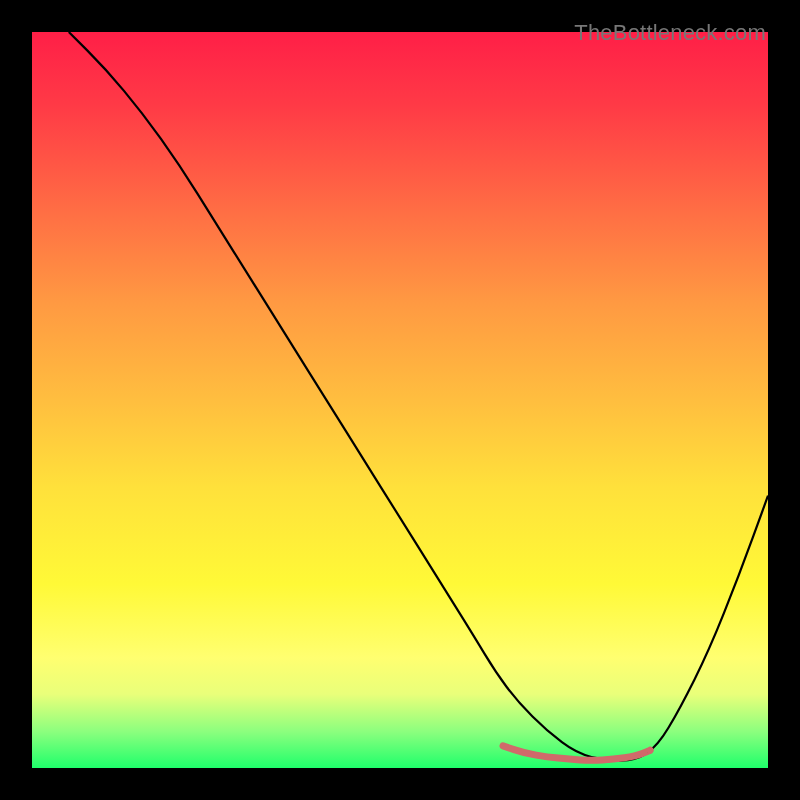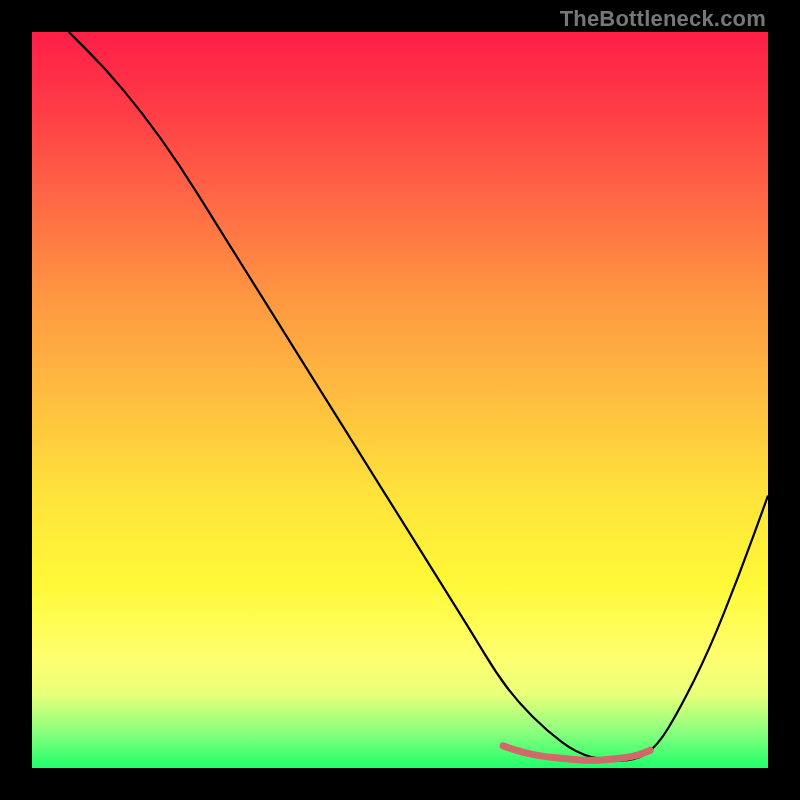--- a/index.html
+++ b/index.html
@@ -21,24 +21,24 @@
       #ffe13b 62%,
       #fff937 75%,
       #ffff70 85%,
       #e9ff7a 90%,
       #8dff7e 95%,
       #1fff6b 100%);
   }
 
   .watermark {
     position: absolute;
-    top: 6px;
+    top: 20px;
     right: 34px;
     font-size: 22px;
-    font-weight: 700;
+    font-weight: 400;
     color: #777;
     letter-spacing: 0.2px;
   }
 
   svg.curve {
     position: absolute;
     left: 32px;
     top: 32px;
     width: 736px;
     height: 736px;

